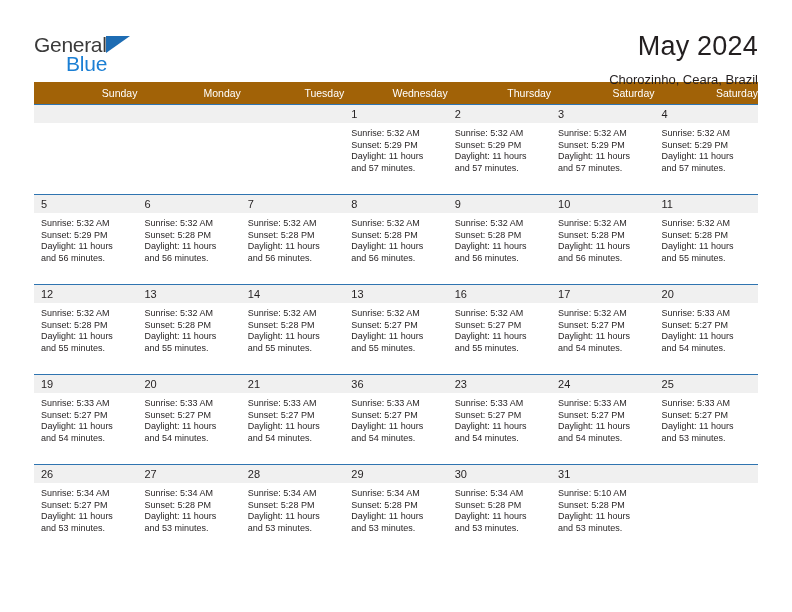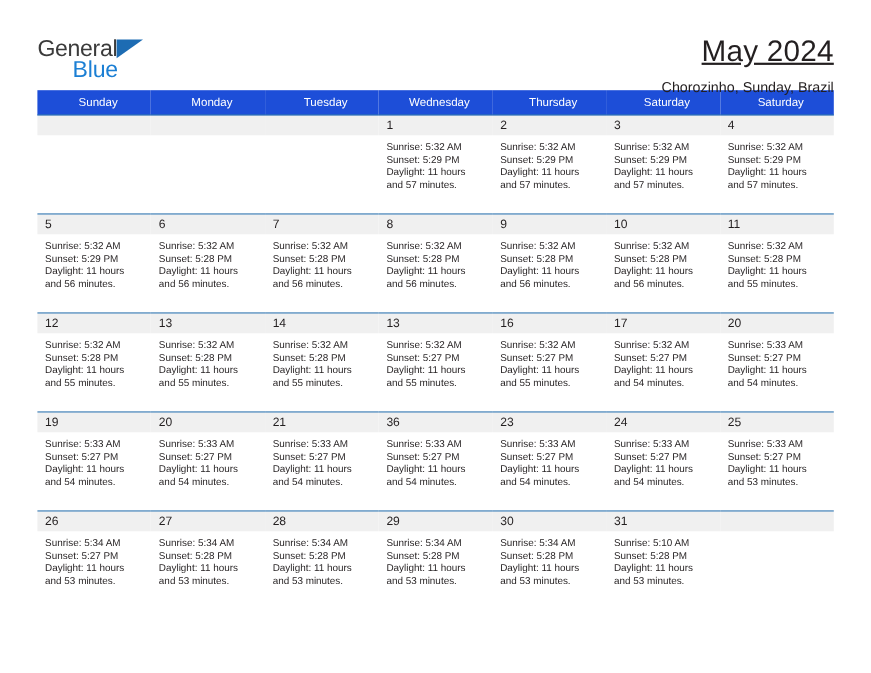--- a/index.html
+++ b/index.html
@@ -52,42 +52,41 @@
     margin-top: -3px;
     letter-spacing: -0.2px;
   }
   .title-block { text-align: right; padding-top: 2px; }
   .cal-title {
     font-size: 27px;
     font-weight: normal;
     color: #231f20;
     line-height: 32px;
     letter-spacing: 0.2px;
-    text-decoration: underline;
   }
   .cal-subtitle {
     font-size: 13px;
     color: #231f20;
     margin-top: 10px;
     line-height: 15px;
   }
 
   
   .calendar {
     width: 724px;
     border-collapse: collapse;
     table-layout: fixed;
     margin-top: 6px;
   }
   .calendar th {
-    background: #1d4ed8;
+    background: #a16207;
     color: #ffffff;
     font-size: 10.5px;
     font-weight: normal;
-    text-align: center;
+    text-align: right;
     padding: 5px 0 5px 7px;
     height: 21px;
     border: none;
   }
   .calendar td {
     vertical-align: top;
     padding: 0;
     border-top: 1.5px solid #2f74b0;
     height: 90px;
     width: 103.4px;
@@ -114,21 +113,21 @@
 
 <div class="page">
 
   <div class="header">
     <div class="logo">
       <span class="logo-general">General</span><span class="logo-tri"></span>
       <span class="logo-blue">Blue</span>
     </div>
     <div class="title-block">
       <div class="cal-title">May 2024</div>
-      <div class="cal-subtitle">Chorozinho, Sunday, Brazil</div>
+      <div class="cal-subtitle">Chorozinho, Ceara, Brazil</div>
     </div>
   </div>
 
   <table class="calendar">
     <thead>
       <tr>
         <th>Sunday</th>
         <th>Monday</th>
         <th>Tuesday</th>
         <th>Wednesday</th>

